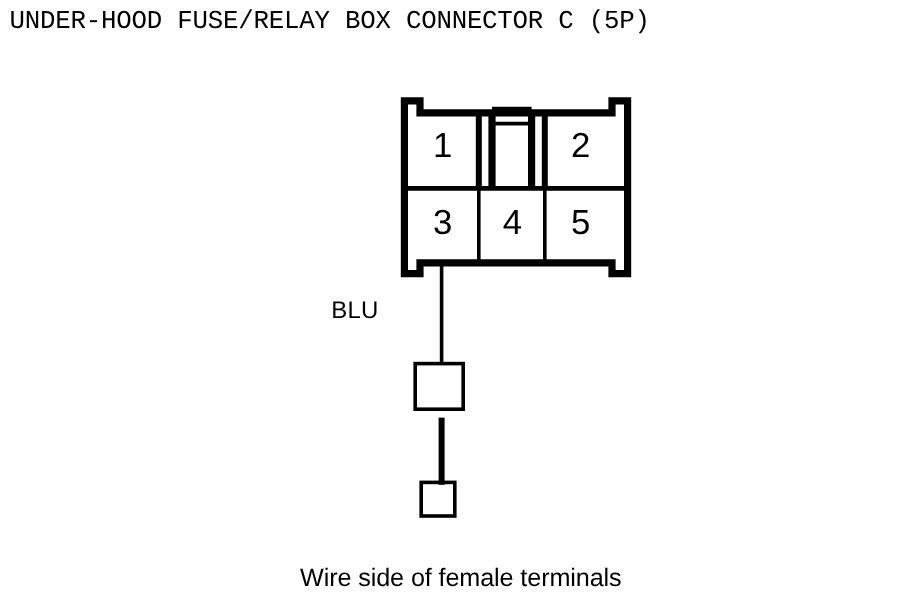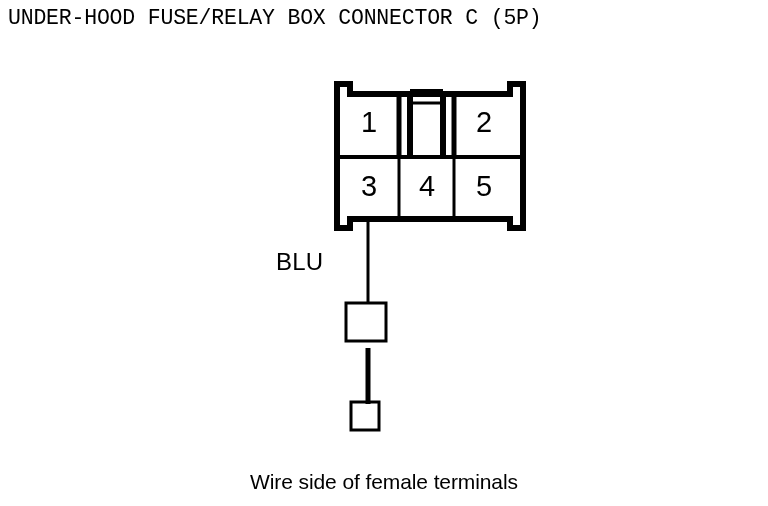--- a/index.html
+++ b/index.html
@@ -35,21 +35,21 @@
     text-align: center;
     font-size: 21px;
     letter-spacing: -0.1px;
     color: #000;
   }
 
   .wire-label {
     position: absolute;
     left: 276px;
     top: 248px;
-    font-size: 24px;
+    font-size: 20px;
     letter-spacing: 0.2px;
     color: #000;
   }
 
   .diagram {
     position: absolute;
     left: 0;
     top: 0;
     width: 768px;
     height: 506px;

